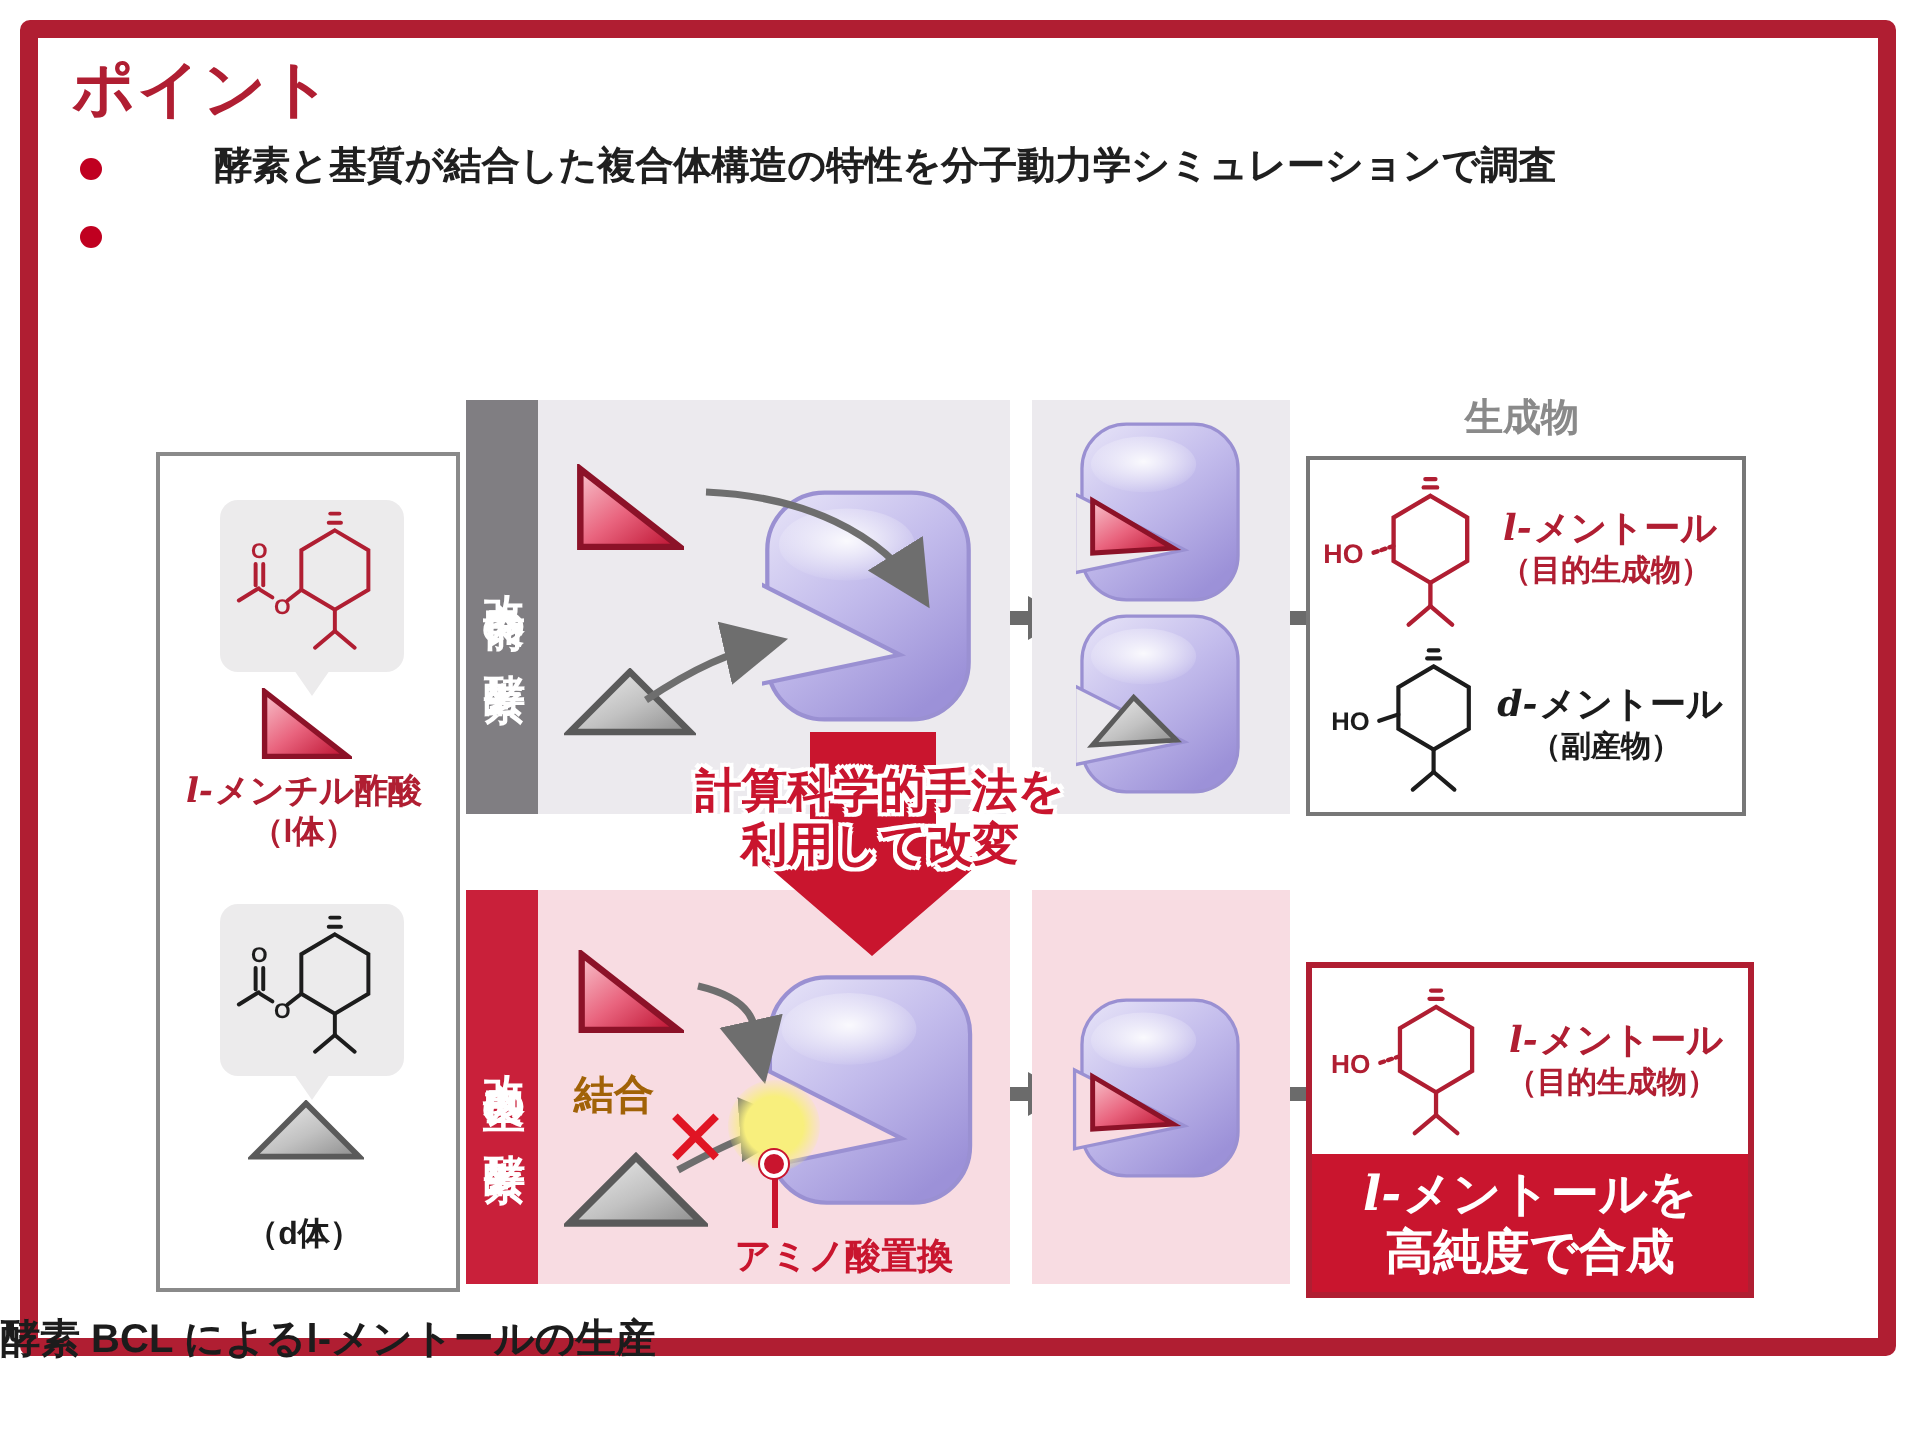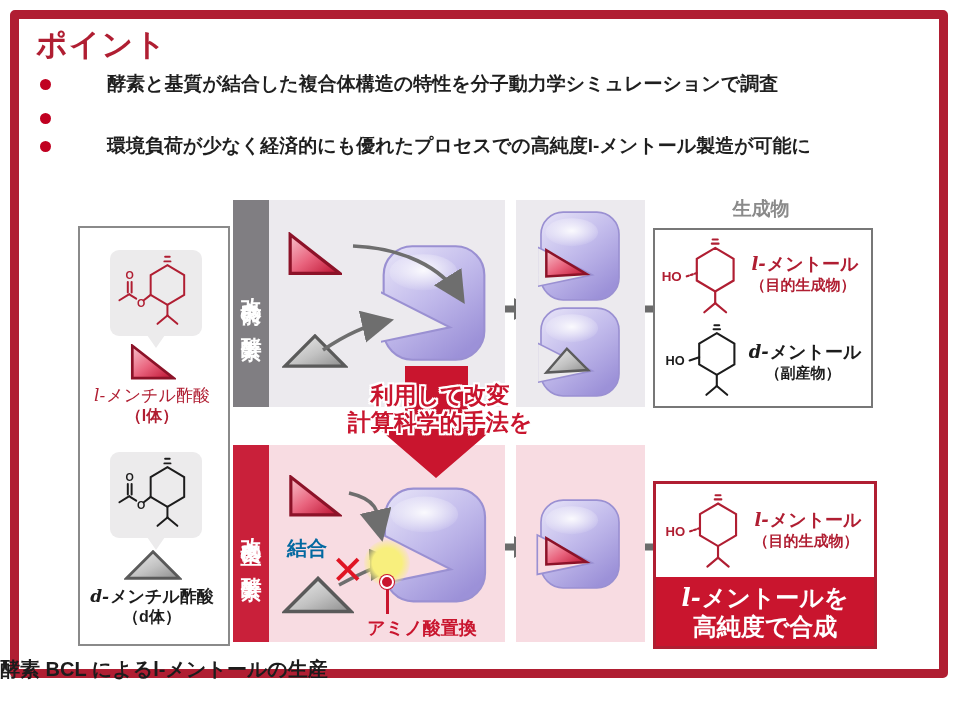--- a/index.html
+++ b/index.html
@@ -35,21 +35,21 @@
   .btail{width:18px;height:13px;background:#ecebec;clip-path:polygon(0 0,100% 0,50% 100%);}
   
   #mod-text{width:230px;text-align:center;font-size:23px;line-height:27px;font-weight:bold;color:#c9152e;z-index:6;
     text-shadow:-2px -2px 0 #fff,2px -2px 0 #fff,-2px 2px 0 #fff,2px 2px 0 #fff,0 -2px 0 #fff,0 2px 0 #fff,-2px 0 0 #fff,2px 0 0 #fff;}
   #xmark{font-size:40px;font-weight:bold;color:#e01524;z-index:5;line-height:1;}
   #glow{width:46px;height:46px;border-radius:50%;z-index:3;
         background:radial-gradient(circle,#f8ef7d 0%,#f8ef7d 45%,rgba(248,239,125,0) 75%);}
   #pin-dot{width:10px;height:10px;border-radius:50%;background:#c9152e;border:2.5px solid #fff;z-index:5;box-shadow:0 0 0 1px #c9152e;}
   #pin-stem{width:3px;height:26px;background:#c9152e;z-index:4;}
   #amino{width:140px;text-align:center;font-size:18px;font-weight:bold;color:#c9152e;z-index:5;}
-  #cannot{width:74px;text-align:center;font-size:20px;line-height:22px;font-weight:bold;color:#0369a1;z-index:5;}
+  #cannot{width:74px;text-align:center;font-size:20px;line-height:22px;font-weight:bold;color:#a16207;z-index:5;}
   #caption{left:0;right:0;top:656px;font-size:20px;font-weight:bold;color:#1c1c1c;}
   .z1{z-index:1}.z2{z-index:2}.z3{z-index:3}.z5{z-index:5}
   svg{display:block;}
 </style>
 </head>
 <body>
 
 <div id="page">
 
   <svg width="0" height="0" class="abs" aria-hidden="true">
@@ -84,24 +84,20 @@
   <div id="title" class="abs">ポイント</div>
 
   <div id="bullets" class="abs">
     <div class="brow">
       <span class="bdot"></span>
       <span class="btxt">酵素と基質が結合した複合体構造の特性を分子動力学シミュレーションで調査</span>
     </div>
     <div class="brow">
       <span class="bdot"></span>
     </div>
-    <div class="brow">
-      <span class="bdot"></span>
-      <span class="btxt">環境負荷が少なく経済的にも優れたプロセスでの高純度l-メントール製造が可能に</span>
-    </div>
   </div>
 
   <div id="src-box" class="abs" style="left:78px;top:226px;width:148px;height:416px;"></div>
 
   <div class="abs bubble" style="left:110px;top:250px;width:92px;height:86px;">
     <svg width="84" height="80" viewBox="0 0 110 105">
       <g stroke="#b01e32" stroke-width="2.6" fill="none" stroke-linecap="round">
         <path d="M70 16 L92 29 L92 55 L70 68 L48 55 L48 29 Z"></path>
         <path d="M66 11 H74"></path>
           <path d="M67 5 H73"></path>
@@ -116,21 +112,21 @@
       </g>
       <text x="30" y="71" font-size="14" font-weight="bold" fill="#b01e32">O</text>
       <text x="15" y="34" font-size="14" font-weight="bold" fill="#b01e32">O</text>
     </svg>
   </div>
   <div class="abs btail" style="left:147px;top:335px;"></div>
 
   <svg class="abs" style="left:130px;top:344px;" width="46" height="36" viewBox="0 0 100 80">
     <polygon points="4,4 4,76 96,76" fill="url(#gRed)" stroke="#8c1228" stroke-width="6"></polygon>
   </svg>
-  <div class="abs ctr redtxt" style="left:80px;top:384px;width:144px;font-size:17px;font-weight:normal;">
+  <div class="abs ctr redtxt" style="left:80px;top:384px;width:144px;font-size:17px;font-weight:bold;">
     <span class="pfx">l-</span><span>メンチル酢酸</span>
   </div>
   <div class="abs ctr redtxt" style="left:80px;top:406px;width:144px;font-size:16px;font-weight:bold;">（l体）</div>
 
   <div class="abs bubble" style="left:110px;top:452px;width:92px;height:86px;">
     <svg width="84" height="80" viewBox="0 0 110 105">
       <g stroke="#1c1c1c" stroke-width="2.6" fill="none" stroke-linecap="round">
         <path d="M70 16 L92 29 L92 55 L70 68 L48 55 L48 29 Z"></path>
         <path d="M66 11 H74"></path>
           <path d="M67 5 H73"></path>
@@ -145,23 +141,20 @@
       </g>
       <text x="30" y="71" font-size="14" font-weight="bold" fill="#1c1c1c">O</text>
       <text x="15" y="34" font-size="14" font-weight="bold" fill="#1c1c1c">O</text>
     </svg>
   </div>
   <div class="abs btail" style="left:147px;top:537px;"></div>
 
   <svg class="abs" style="left:124px;top:550px;" width="58" height="30" viewBox="0 0 100 52">
     <polygon points="50,3 4,49 96,49" fill="url(#gGray)" stroke="#5a5a5a" stroke-width="5"></polygon>
   </svg>
-  <div class="abs ctr blktxt" style="left:80px;top:585px;width:144px;font-size:17px;font-weight:bold;">
-    <span class="pfx">d-</span><span>メンチル酢酸</span>
-  </div>
   <div class="abs ctr blktxt" style="left:80px;top:607px;width:144px;font-size:16px;font-weight:bold;">（d体）</div>
 
   <div class="abs vbar z1" style="left:233px;top:200px;width:36px;height:207px;background:#807e82;">
     <span class="vtxt">改良前の酵素</span>
   </div>
   <div class="abs panel-gray z1" style="left:269px;top:200px;width:236px;height:207px;"></div>
 
   <svg class="abs z2" style="left:288px;top:232px;" width="54" height="44" viewBox="0 0 100 80">
     <polygon points="4,4 4,76 96,76" fill="url(#gRed)" stroke="#8c1228" stroke-width="6"></polygon>
   </svg>
@@ -238,22 +231,22 @@
   </svg>
   <div class="abs ctr blktxt" style="left:742px;top:340px;width:126px;font-size:18px;font-weight:bold;">
     <span class="pfx">d-</span><span>メントール</span>
   </div>
   <div class="abs ctr blktxt" style="left:738px;top:364px;width:130px;font-size:15px;font-weight:bold;">（副産物）</div>
 
   <svg class="abs z5" style="left:372px;top:366px;" width="125" height="114" viewBox="0 0 125 114">
     <polygon points="33,0 96,0 96,62 122,62 64,112 6,62 33,62" fill="#c9152e"></polygon>
   </svg>
   <div id="mod-text" class="abs" style="left:325px;top:382px;">
+    <div>計算科学的手法を</div>
     <div>利用して改変</div>
-    <div>計算科学的手法を</div>
   </div>
 
   <div class="abs vbar z1" style="left:233px;top:445px;width:36px;height:197px;background:#c9203a;">
     <span class="vtxt">改良型の酵素</span>
   </div>
   <div class="abs panel-pink z1" style="left:269px;top:445px;width:236px;height:197px;"></div>
 
   <svg class="abs z2" style="left:288px;top:475px;" width="54" height="42" viewBox="0 0 100 80">
     <polygon points="4,4 4,76 96,76" fill="url(#gRed)" stroke="#8c1228" stroke-width="6"></polygon>
   </svg>

